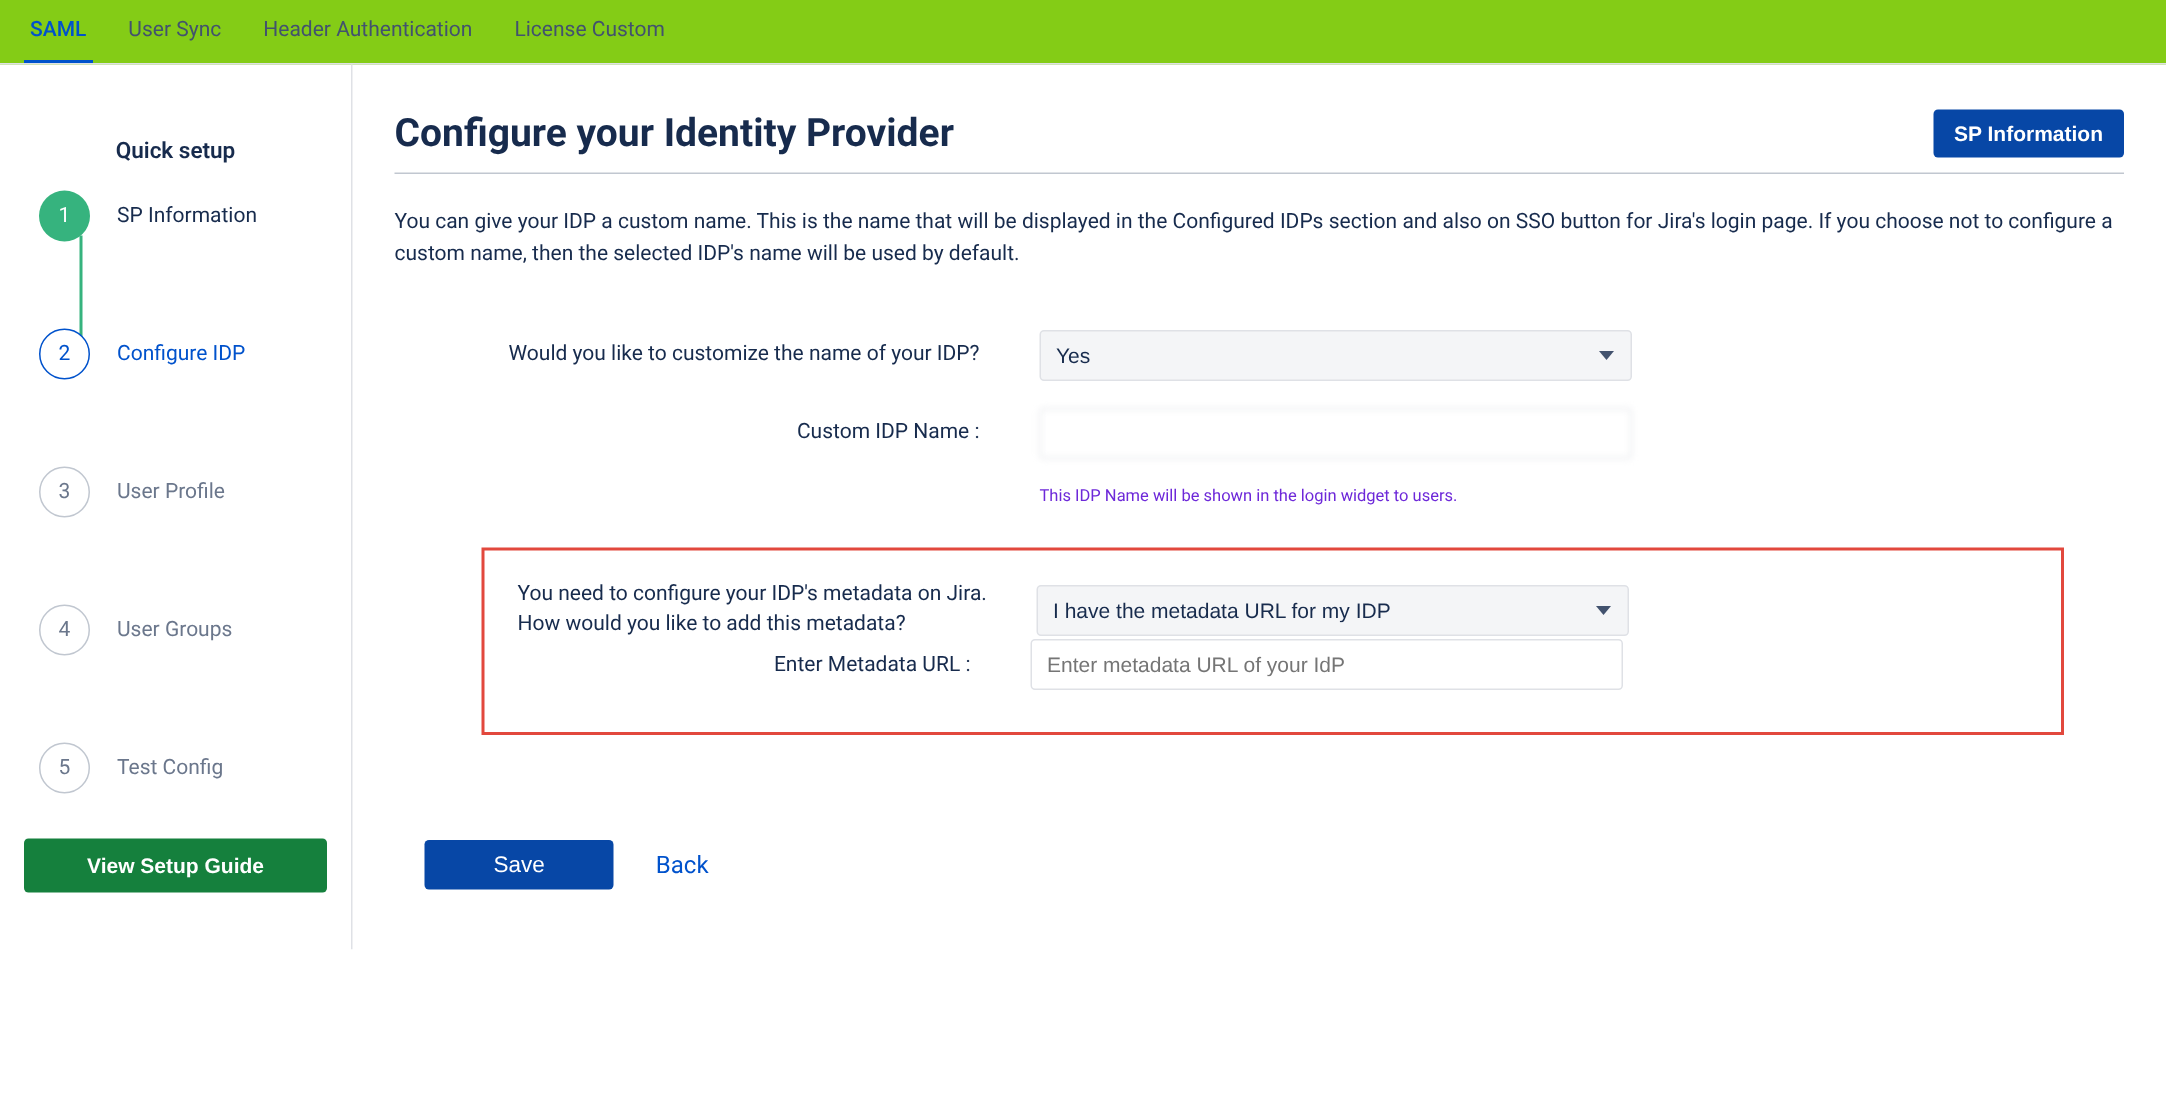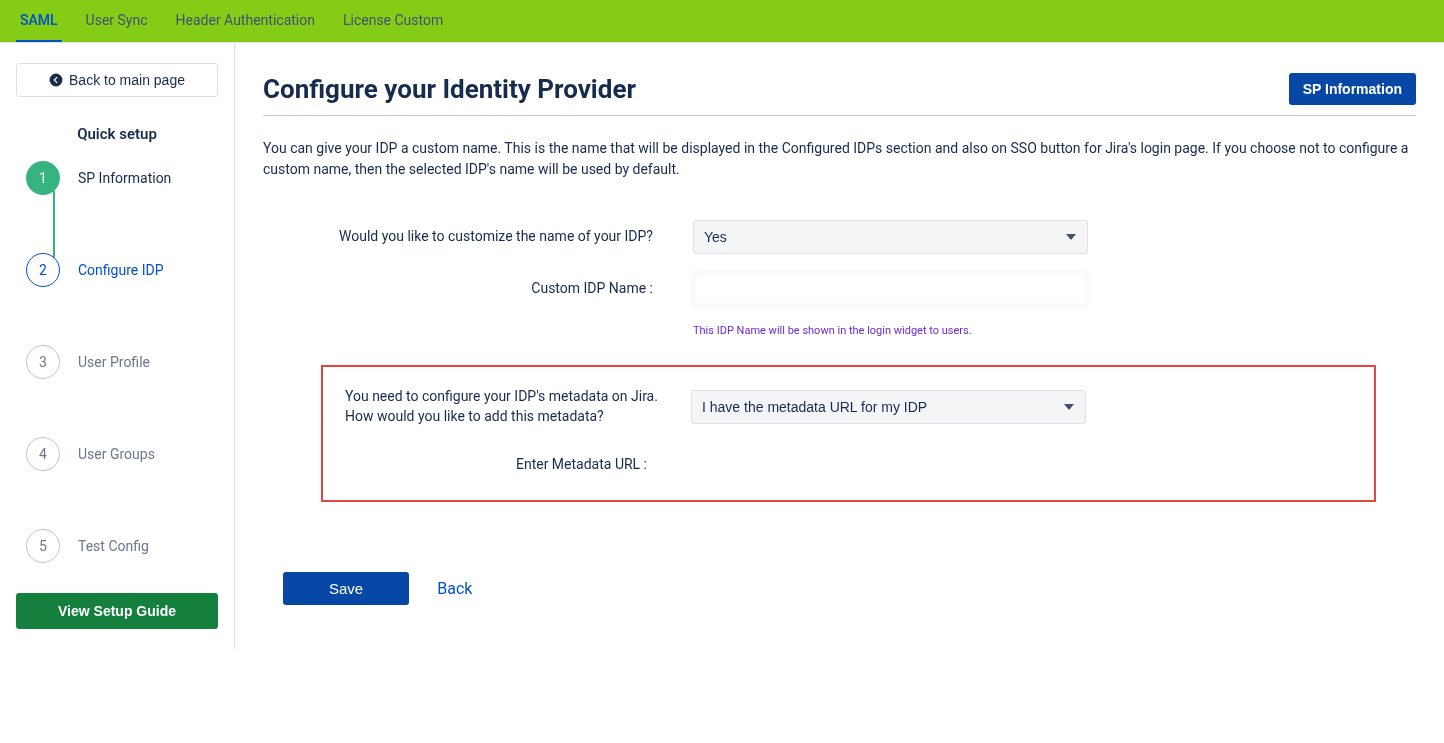--- a/index.html
+++ b/index.html
@@ -41,47 +41,40 @@
 .form-label-left { width: 360px; text-align: left; color: #172b4d; line-height: 1.4; padding-left: 14px; padding-right: 20px; }
 .form-control { width: 395px; }
 select.ctrl, input.ctrl { width: 100%; padding: 8px 10px; font-size: 14px; border: 1px solid #dfe1e6; border-radius: 3px; background: #f4f5f7; color: #172b4d; appearance: none; }
 .select-wrap { position: relative; width: 395px; }
 .select-wrap::after { content: ""; position: absolute; right: 12px; top: 50%; transform: translateY(-50%); width: 0; height: 0; border-left: 5px solid transparent; border-right: 5px solid transparent; border-top: 6px solid #42526e; pointer-events: none; }
 input.ctrl { background: #fff; }
 input.ctrl.blurred { color: #c1c7d0; filter: blur(2px); }
 .hint { font-size: 11px; color: #6d28d9; margin: 10px 0 28px 430px; }
 
 .highlight-box { border: 2px solid #e2483d; padding: 20px 8px 28px; margin: 0 40px 0 58px; }
-.highlight-box .form-row-h { display: flex; align-items: center; margin-bottom: 30px; }
+.highlight-box .form-row-h { display: flex; align-items: center; }
 .highlight-box .form-row-h:last-child { margin-bottom: 0; }
 .hb-label { width: 356px; text-align: right; padding-right: 40px; }
 
 .actions { margin-top: 70px; padding-left: 20px; display: flex; gap: 28px; align-items: center; }
 .save-btn { background: #0747a6; color: #fff; border: none; border-radius: 3px; padding: 8px 46px; font-weight: 500; cursor: pointer; font-size: 15px; }
 .back-link { color: #0052cc; cursor: pointer; font-size: 16px; }
 </style>
 </head>
 <body>
 
 <div class="top-tabs">
   <div class="top-tab active">SAML</div>
   <div class="top-tab">User Sync</div>
   <div class="top-tab">Header Authentication</div>
   <div class="top-tab">License Custom</div>
 </div>
 
 <div class="layout">
   <aside class="sidebar">
-    <button class="back-btn">
-      <svg width="14" height="14" viewBox="0 0 24 24">
-          <circle cx="12" cy="12" r="11" fill="#172b4d"></circle>
-          <path d="M14 7l-5 5 5 5" stroke="#fff" stroke-width="2" fill="none"></path>
-        </svg>
-      <span>Back to main page</span>
-    </button>
 
     <div class="setup-title">Quick setup</div>
 
     <div class="steps">
       <div class="step">
         <div class="step-line"></div>
         <div class="step-circle done">1</div>
         <div class="step-label done-label">SP Information</div>
       </div>
       <div class="step">
@@ -134,20 +127,23 @@
       <div class="form-row-h">
         <div class="form-label-left">You need to configure your IDP's metadata on Jira. How would you like to add this metadata?</div>
         <div class="select-wrap">
           <select class="ctrl">
             <option>I have the metadata URL for my IDP</option>
           </select>
         </div>
       </div>
       <div class="form-row-h">
         <div class="hb-label">Enter Metadata URL :</div>
+        <div class="form-control">
+          <input class="ctrl" type="text" placeholder="Enter metadata URL of your IdP" style="">
+        </div>
       </div>
     </div>
 
     <div class="actions">
       <button class="save-btn">Save</button>
       <span class="back-link">Back</span>
     </div>
   </main>
 </div>
 

